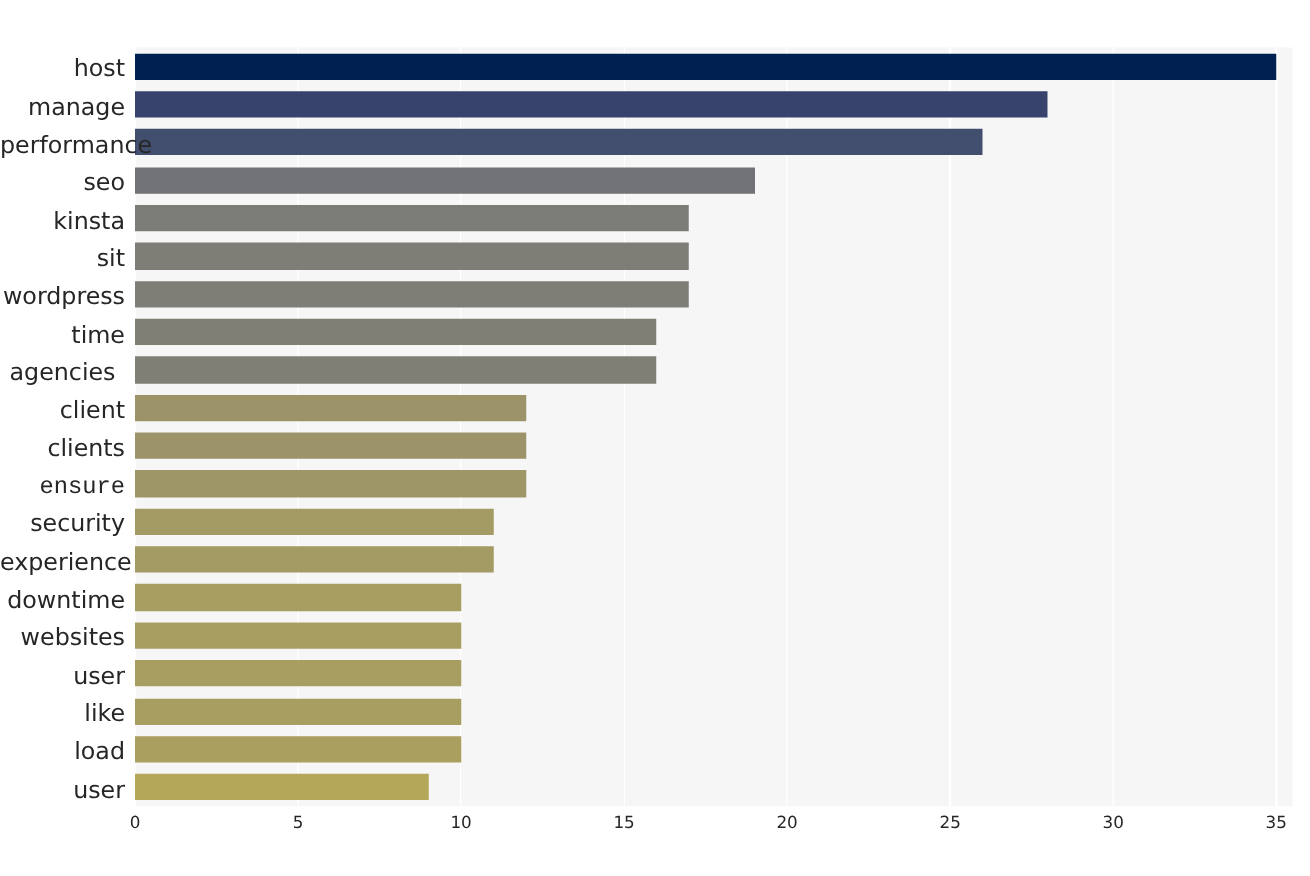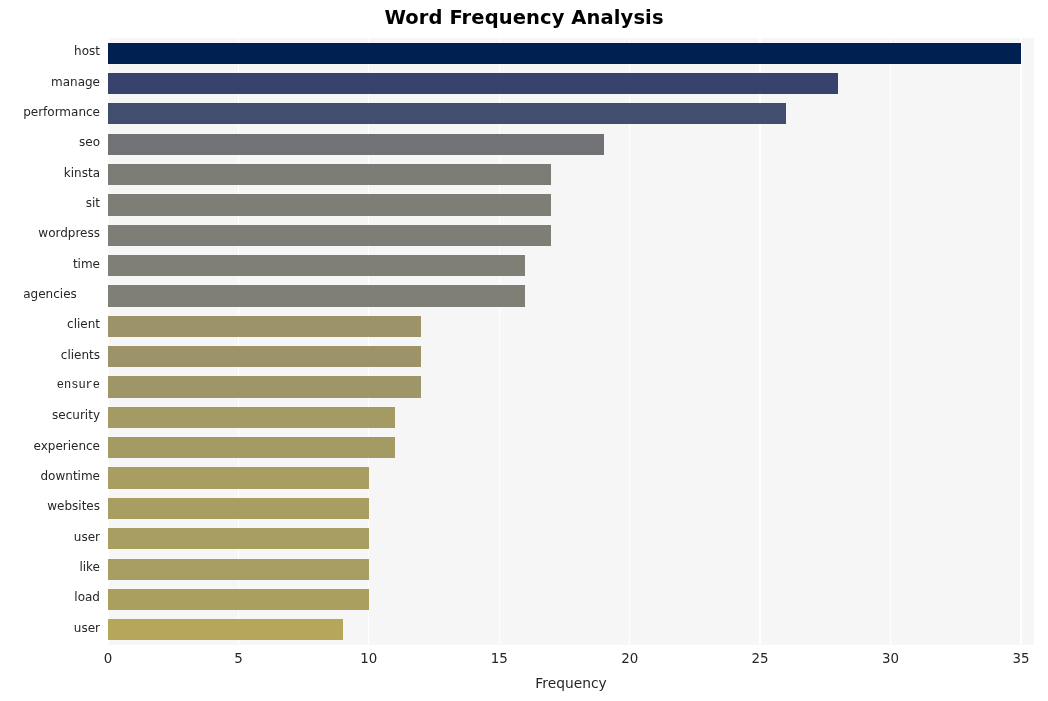--- a/index.html
+++ b/index.html
@@ -80,21 +80,21 @@
     left: 0;
     top: 38px;
     width: 100px;
     height: 607px;
   }
   .ytick {
     position: absolute;
     right: 0;
     width: 100px;
     text-align: right;
-    font-size: 12px;
+    font-size: 19px;
     color: #262626;
     white-space: nowrap;
   }
 
   
   #xlabels {
     position: absolute;
     left: 0;
     top: 651px;
     width: 1048px;
@@ -118,21 +118,20 @@
     text-align: center;
     font-size: 13.8px;
     color: #262626;
   }
 </style>
 </head>
 <body>
 
 <div id="figure">
 
-  <div id="chart-title">Word Frequency Analysis</div>
 
   <div id="plot-area">
     <div id="grid-layer">
         <div class="gridline" style="left: -0.65px;"></div>
         <div class="gridline" style="left: 129.773px;"></div>
         <div class="gridline" style="left: 260.195px;"></div>
         <div class="gridline" style="left: 390.618px;"></div>
         <div class="gridline" style="left: 521.04px;"></div>
         <div class="gridline" style="left: 651.463px;"></div>
         <div class="gridline" style="left: 781.885px;"></div>
@@ -229,15 +228,14 @@
       <div class="xtick" style="left: 108px;">0</div>
       <div class="xtick" style="left: 238.423px;">5</div>
       <div class="xtick" style="left: 368.845px;">10</div>
       <div class="xtick" style="left: 499.268px;">15</div>
       <div class="xtick" style="left: 629.69px;">20</div>
       <div class="xtick" style="left: 760.113px;">25</div>
       <div class="xtick" style="left: 890.535px;">30</div>
       <div class="xtick" style="left: 1020.96px;">35</div>
     </div>
 
-  <div id="xaxis-label">Frequency</div>
 
 </div>
 
 </body></html>

